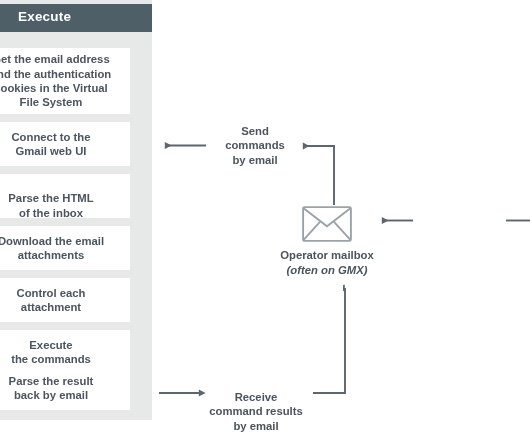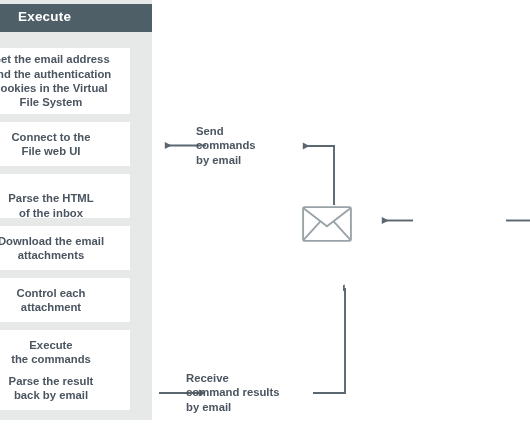--- a/index.html
+++ b/index.html
@@ -64,21 +64,21 @@
   .step-text {
     font-size: 11.3px;
     font-weight: bold;
     line-height: 1.28;
     color: #4b5560;
   }
 
   
   .flow-label {
     position: absolute;
-    text-align: left;
+    text-align: center;
     font-size: 11.3px;
     font-weight: bold;
     line-height: 1.28;
     color: #4b5560;
     white-space: pre-line;
   }
   #mailbox-caption {
     position: absolute;
     left: 262px;
     top: 248px;
@@ -117,21 +117,21 @@
   <div id="comrat-title">Execute</div>
 
   <div class="step-box" style="top:48px;height:66px;">
     <div class="step-text" style="white-space: pre-line;">Get the email address
 and the authentication
 cookies in the Virtual
 File System</div>
   </div>
   <div class="step-box" style="top:122px;height:44px;">
     <div class="step-text" style="white-space: pre-line;">Connect to the
-File web UI</div>
+Gmail web UI</div>
   </div>
   <div class="step-box" style="top:174px;height:44px;">
     <div class="step-text" style="white-space: pre-line; margin-top: 19px;">Parse the HTML
 of the inbox</div>
   </div>
   <div class="step-box" style="top:226px;height:44px;">
     <div class="step-text" style="white-space: pre-line;">Download the email
 attachments</div>
   </div>
   <div class="step-box" style="top:278px;height:44px;">
@@ -191,19 +191,23 @@
       <path d="M1.6,2.2 L25,20.2 L48.4,2.2" fill="none" stroke="#9aa3a8" stroke-width="1.9"></path>
       <path d="M1.6,33.8 L18.2,15.6" fill="none" stroke="#9aa3a8" stroke-width="1.9"></path>
       <path d="M48.4,33.8 L31.8,15.6" fill="none" stroke="#9aa3a8" stroke-width="1.9"></path>
     </svg>
   </div>
 
   <div class="flow-label" style="left: 196px; top: 124px; width: 118px; white-space: pre-line;">Send
 commands
 by email</div>
 
-  <div class="flow-label" style="left: 186px; top: 371px; width: 140px; white-space: pre-line;">Receive
+  <div class="flow-label" style="left: 186px; top: 390px; width: 140px; white-space: pre-line;">Receive
 command results
 by email</div>
 
 
+  <div id="mailbox-caption">
+    <div>Operator mailbox</div>
+    <div class="sub">(often on GMX)</div>
+  </div>
 
 </div>
 
 </body></html>

